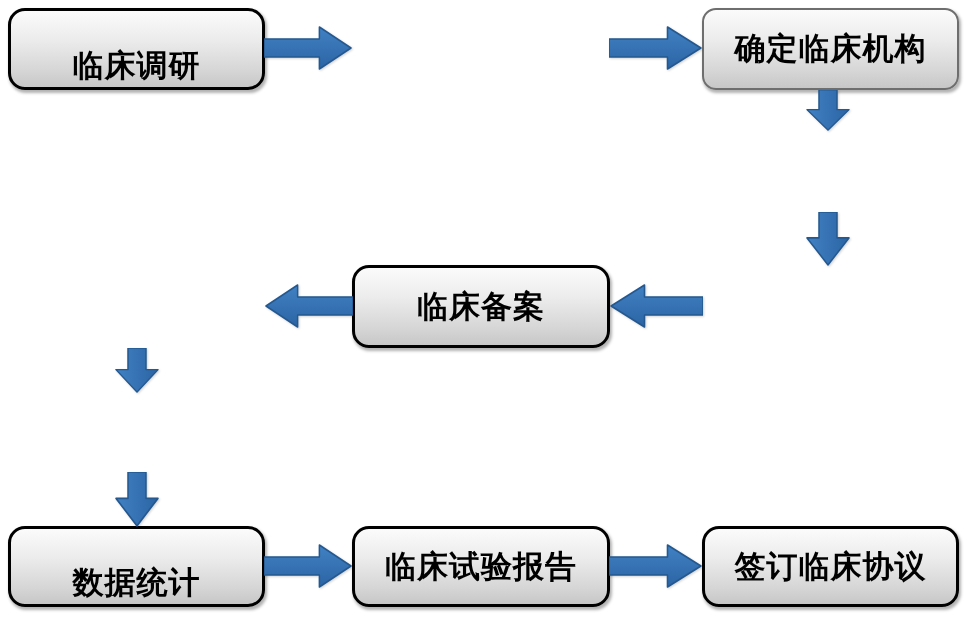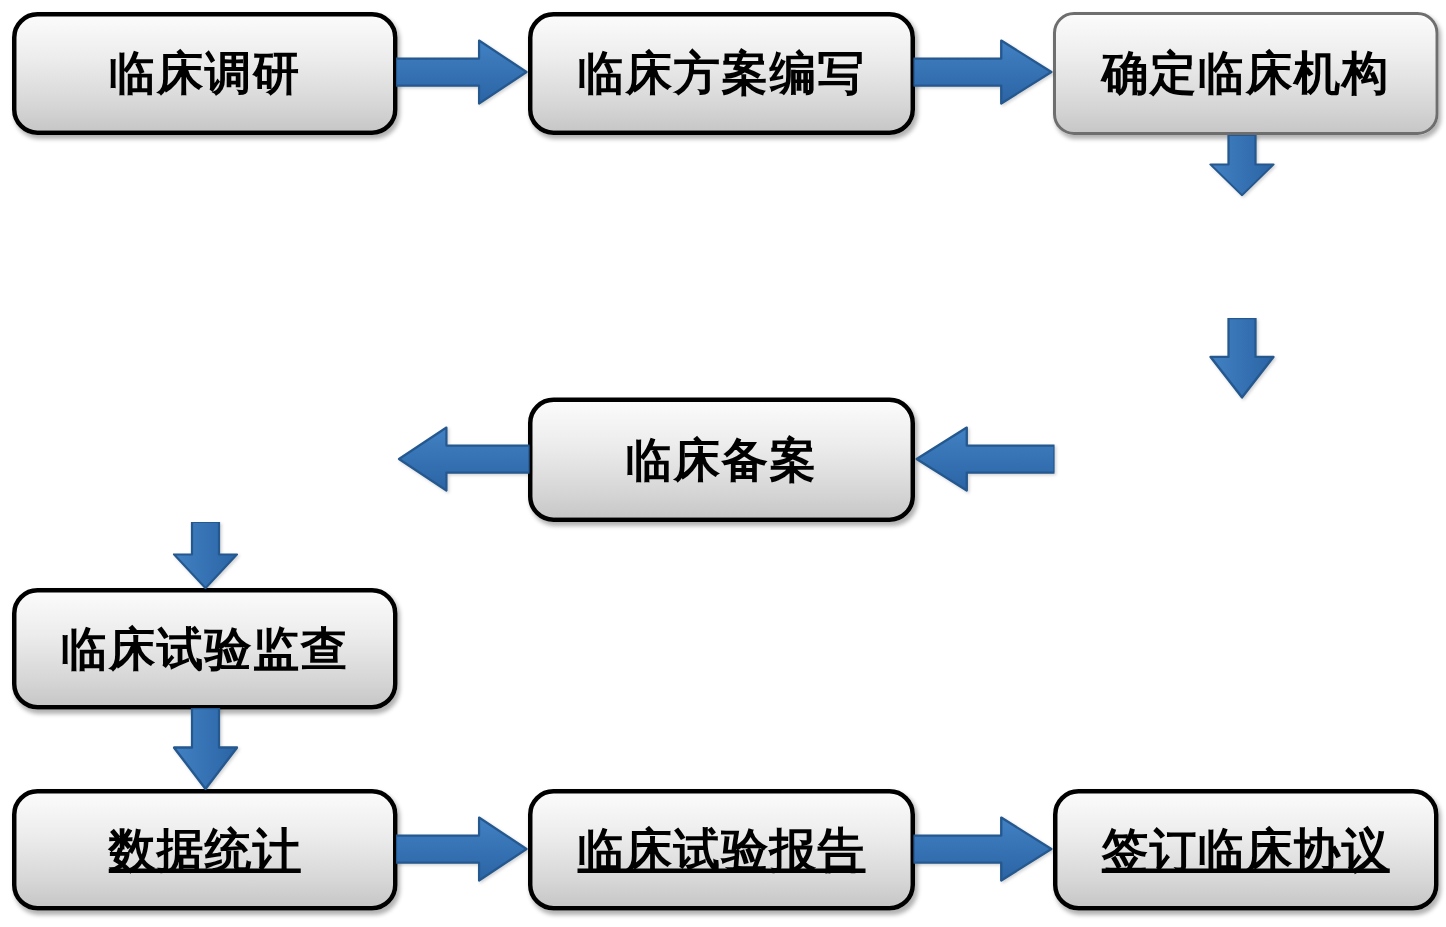--- a/index.html
+++ b/index.html
@@ -18,29 +18,29 @@
     background:linear-gradient(180deg,#fbfbfb 0%,#ececec 38%,#d6d6d6 78%,#c7c7c7 100%);
     box-shadow:1.5px 2.5px 3px rgba(0,0,0,0.30);
     display:flex;align-items:center;justify-content:center;
   }
   .node.gray-border{border-color:#6e6e6e;border-width:2.5px;border-radius:14px;}
   .node span{
     font-size:31px;font-weight:bold;color:#000000;
     letter-spacing:1px;white-space:nowrap;
   }
   
-  .c1{left:8px;width:257px;}
+  .c1{left:8px;width:257px;align-items:flex-end;}
   .c2{left:352px;width:258px;}
   .c3{left:702px;width:257px;}
   
   .r1{top:8px;height:82px;}
   .r2{top:130px;height:82px;}
   .r3{top:265px;height:83px;}
   .r4{top:392px;height:81px;}
-  .r5{top:526px;height:81px;text-decoration:underline;}
+  .r5{top:526px;height:81px;}
   .arrow{
     position:absolute;
     filter:drop-shadow(1px 1.5px 1px rgba(0,0,0,0.18));
   }
   .arrow polygon{
     stroke:#24588f;
     stroke-width:1.5;
     stroke-linejoin:round;
   }
 </style>
@@ -58,35 +58,29 @@
       <linearGradient id="agH" x1="0" y1="0" x2="1" y2="0">
         <stop offset="0" stop-color="#4181c3"></stop>
         <stop offset="1" stop-color="#2b64a5"></stop>
       </linearGradient>
     </defs>
   </svg>
 
   <div class="node c1 r1">
     <span>临床调研</span>
   </div>
-  <div class="node c2 r1">
-    <span>临床方案编写</span>
-  </div>
   <div class="node c3 r1 gray-border">
     <span>确定临床机构</span>
   </div>
 
 
   <div class="node c2 r3">
     <span>临床备案</span>
   </div>
 
-  <div class="node c1 r4">
-    <span>临床试验监查</span>
-  </div>
 
   <div class="node c1 r5">
     <span>数据统计</span>
   </div>
   <div class="node c2 r5">
     <span>临床试验报告</span>
   </div>
   <div class="node c3 r5">
     <span>签订临床协议</span>
   </div>

